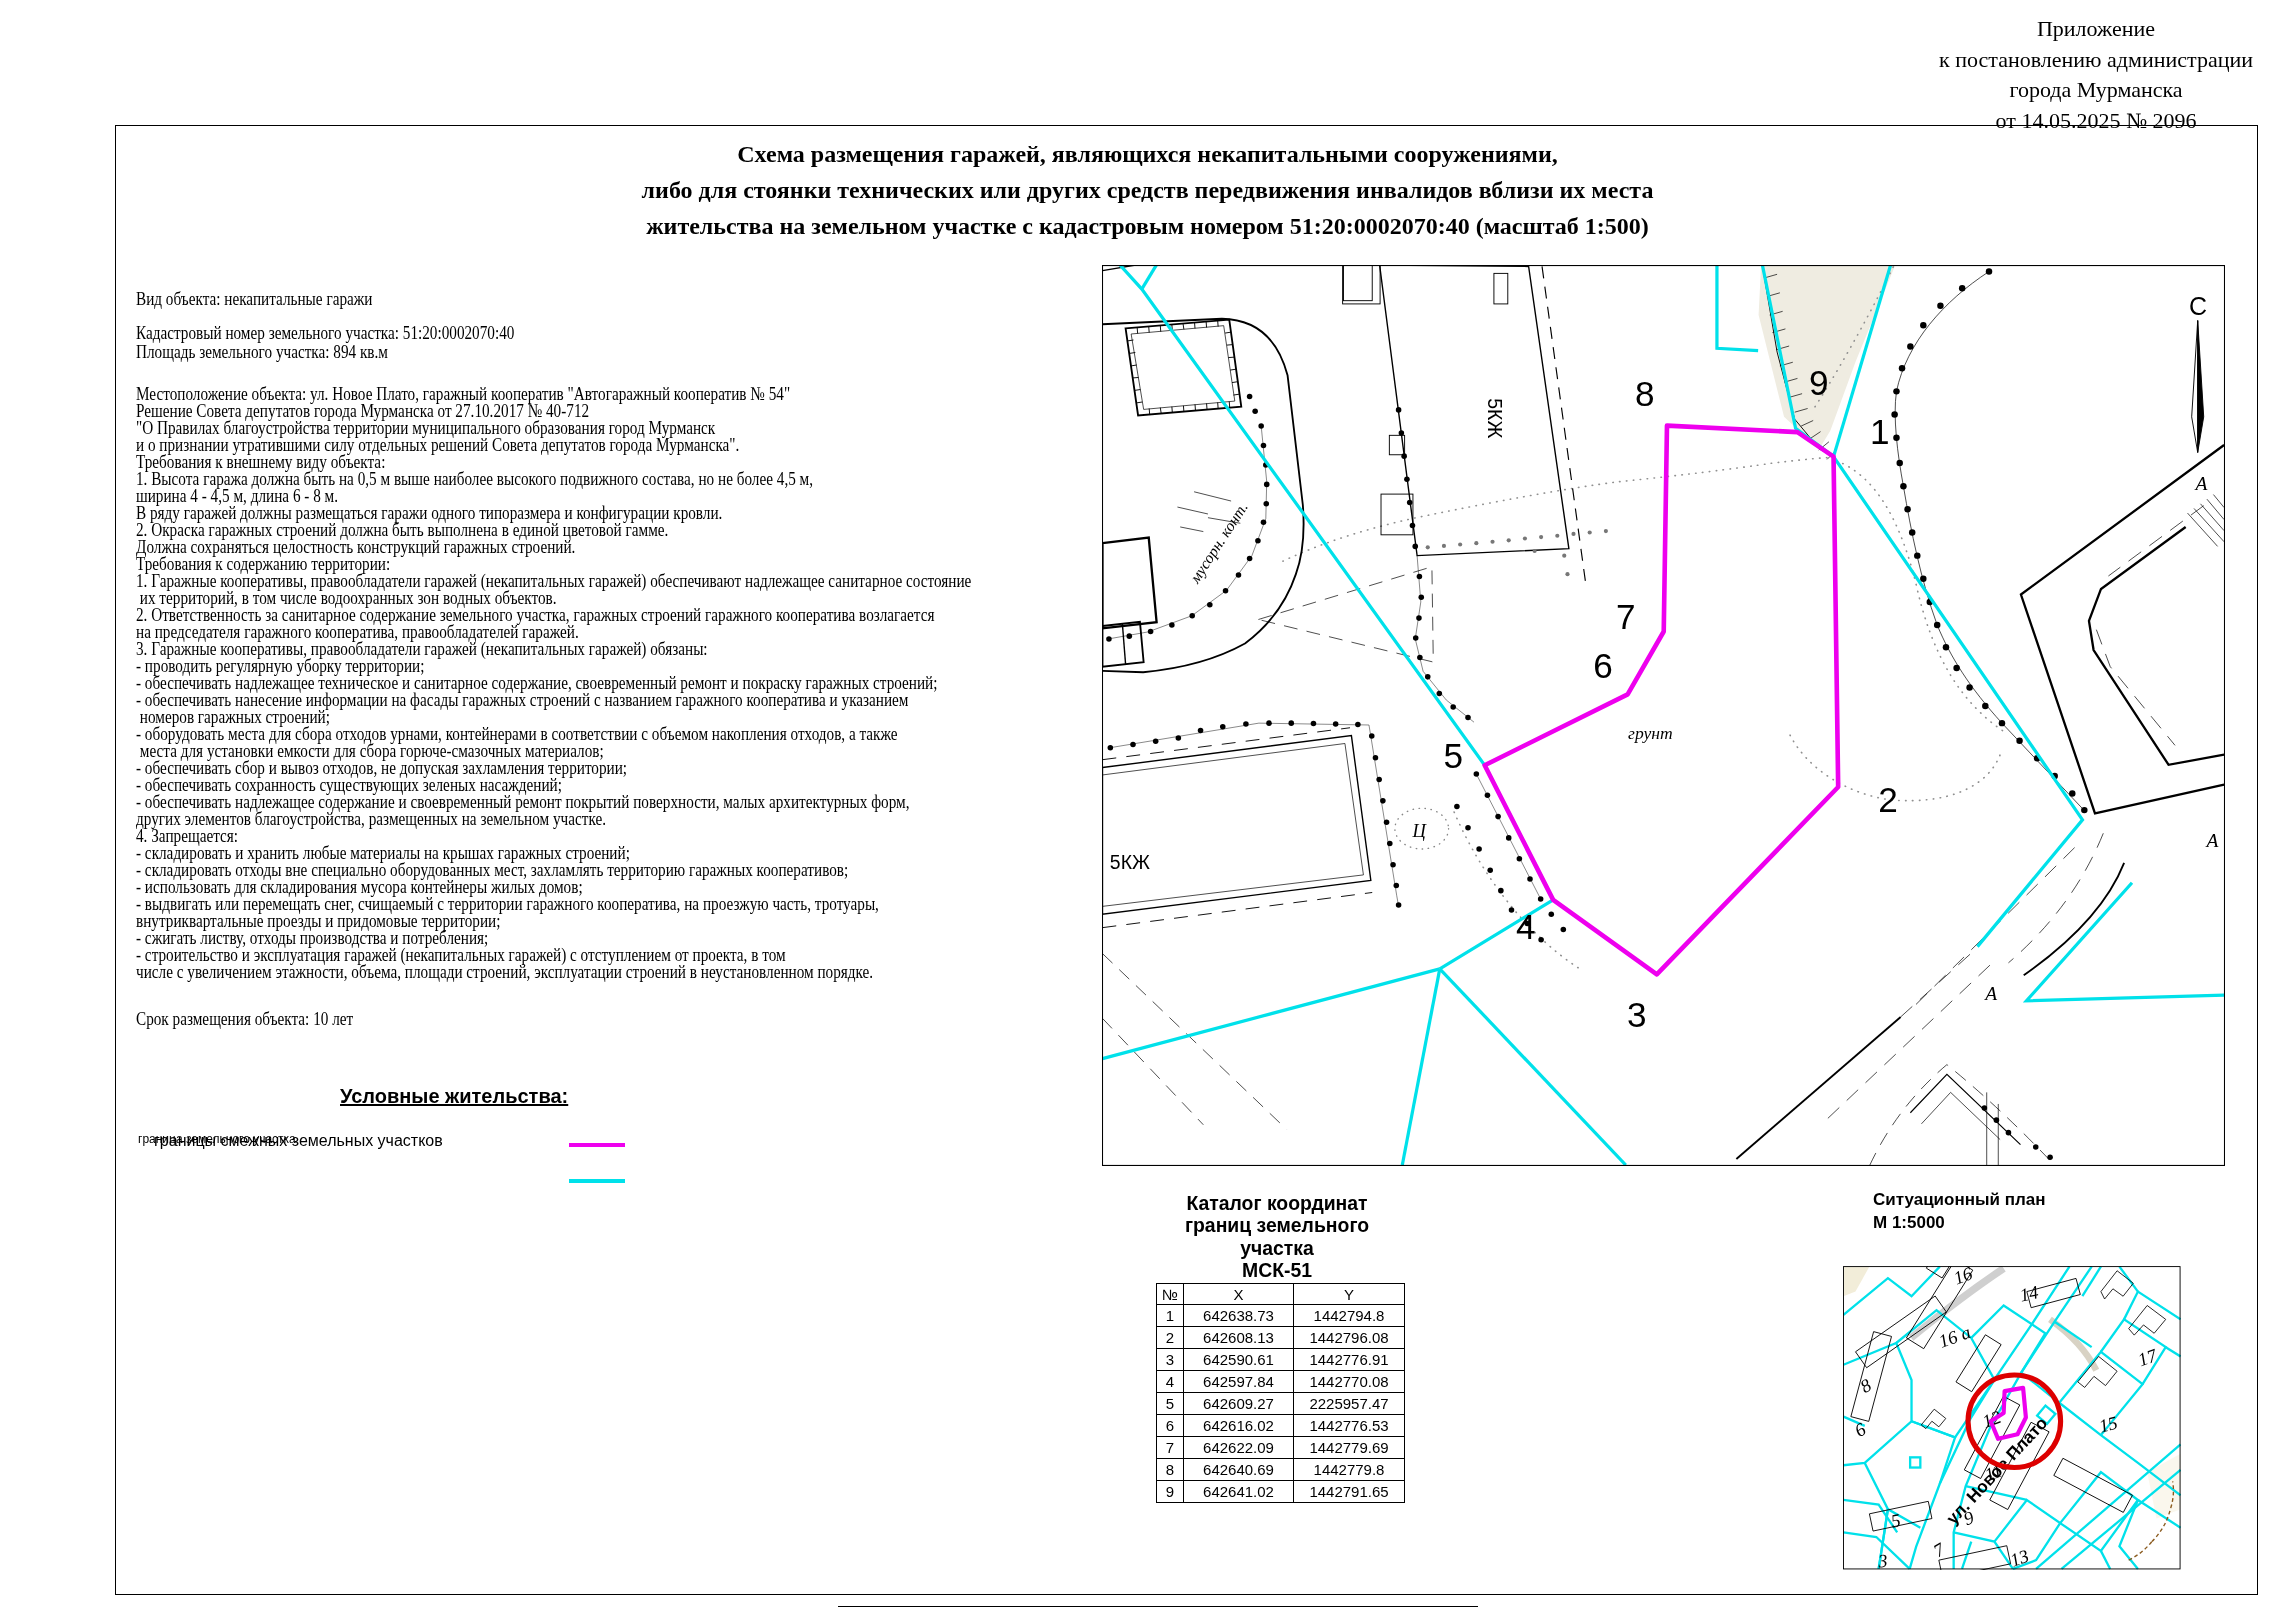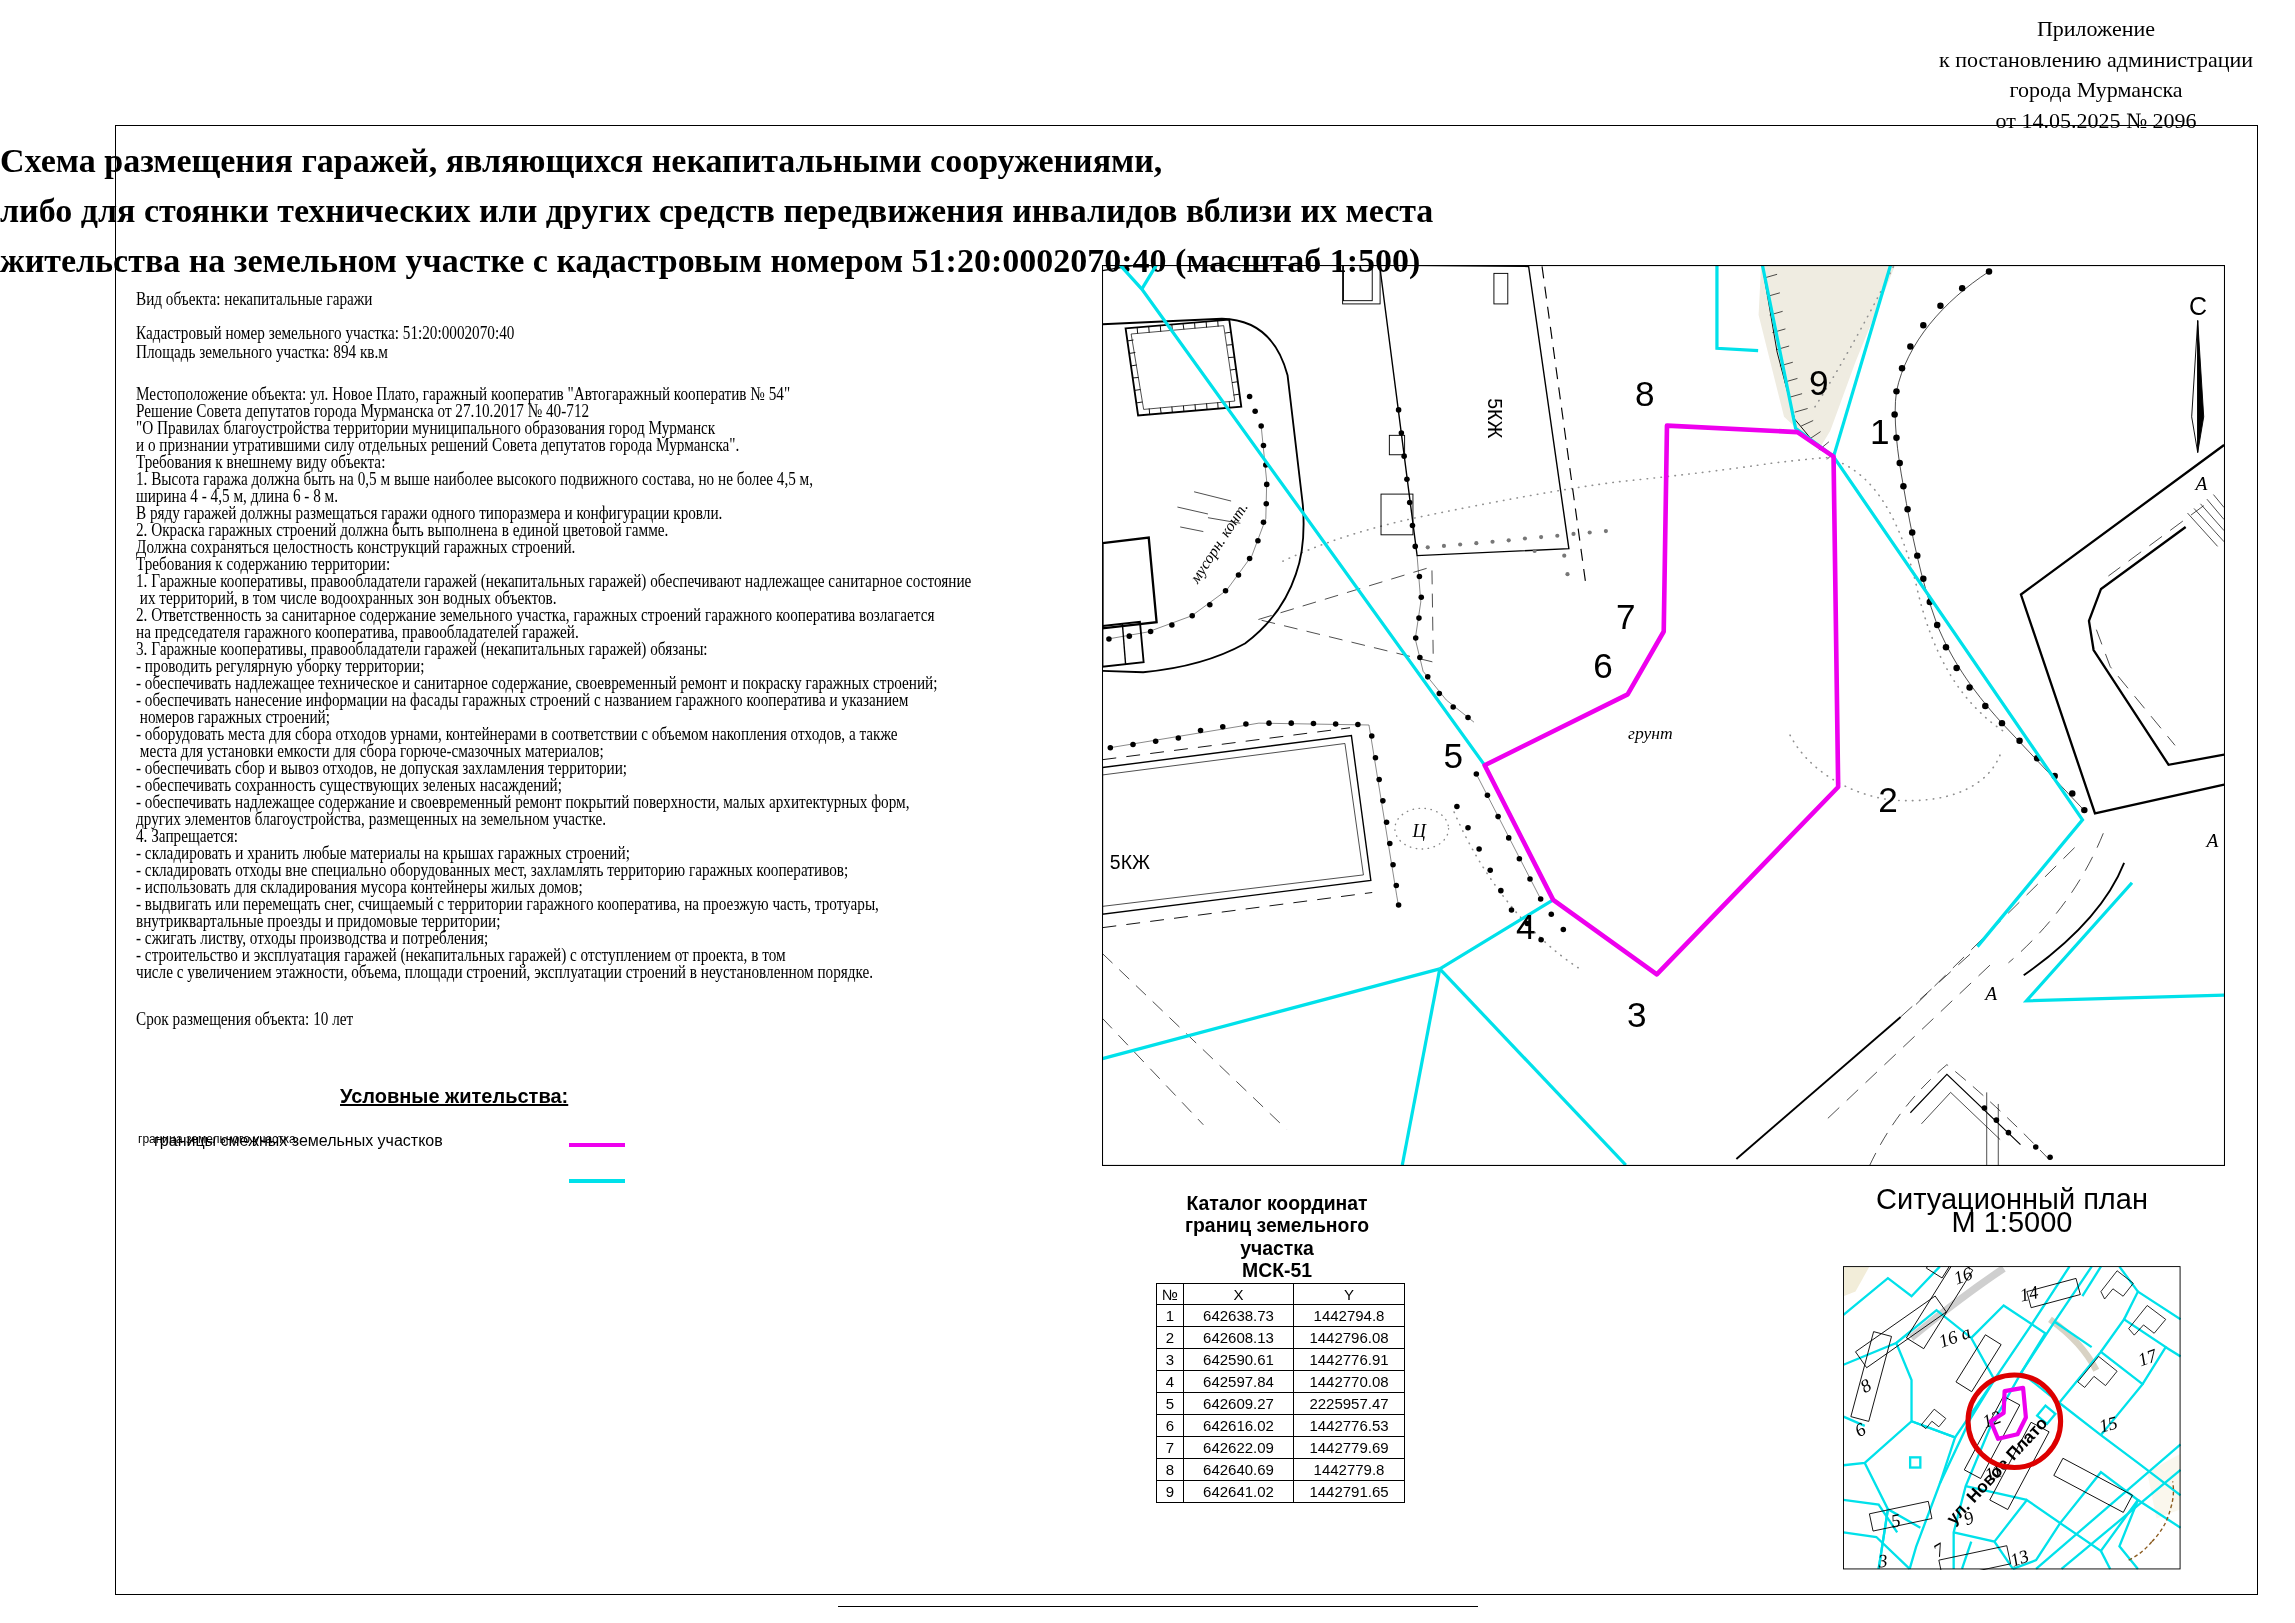--- a/index.html
+++ b/index.html
@@ -10,21 +10,21 @@
 </style>
 </head>
 <body>
 
 <div class="abs" style="left:115px;top:125px;width:2141px;height:1468px;border:0.9px solid #000;"></div>
 
 <div class="abs" style="left:1911px;top:14px;width:370px;font-size:22px;line-height:30.5px;text-align:center;">
 Приложение<br>к постановлению администрации<br>города Мурманска<br>от 14.05.2025 № 2096
 </div>
 
-<div class="abs" style="left:0;top:136px;width:2295px;font-size:34px;line-height:50px;font-weight:bold;">
+<div class="abs" style="left:0;top:136px;width:2295px;font-size:24px;line-height:36px;font-weight:bold;text-align:center;">
 Схема размещения гаражей, являющихся некапитальными сооружениями,<br>
 либо для стоянки технических или других средств передвижения инвалидов вблизи их места<br>
 жительства на земельном участке с кадастровым номером 51:20:0002070:40 (масштаб 1:500)
 </div>
 
 <div class="abs cadtext" style="left:136px;top:289px;font-size:19.4px;line-height:19px;">
 Вид объекта: некапитальные гаражи
 </div>
 <div class="abs cadtext" style="left:136px;top:324px;font-size:19.4px;line-height:18.5px;">
 Кадастровый номер земельного участка: 51:20:0002070:40<br>
@@ -458,21 +458,21 @@
           <td class="c2">642641.02</td>
           <td class="c3">1442791.65</td>
         </tr>
 </tbody>
     </table>
 </div>
 <style>
  td.c1,td.c2,td.c3{border:0.9px solid #000;text-align:center;}
 </style>
 
-<div class="abs sans" style="left:1873px;top:1188px;width:278px;font-size:29px;line-height:23px;font-weight:normal;text-align:center;">
+<div class="abs sans" style="left:1873px;top:1188px;width:278px;font-size:17px;line-height:23px;font-weight:bold;text-align:left;">
 Ситуационный план<br>М 1:5000
 </div>
 
 <svg class="abs" style="left:1843px;top:1266px;" width="338" height="304" viewBox="3983 2735 730 656">
 <g id="minimap">
 
 <polygon points="3984,2736 4040,2736 4010,2790 3984,2800" fill="#F2EDD9"></polygon>
 <polygon points="4640,3180 4712,3140 4712,3260 4660,3280" fill="#F5F0DC" opacity="0.5"></polygon>
 
 <path d="M4130,2890 Q4240,2800 4330,2740" stroke="#CFCFCF" stroke-width="16" fill="none"></path>

